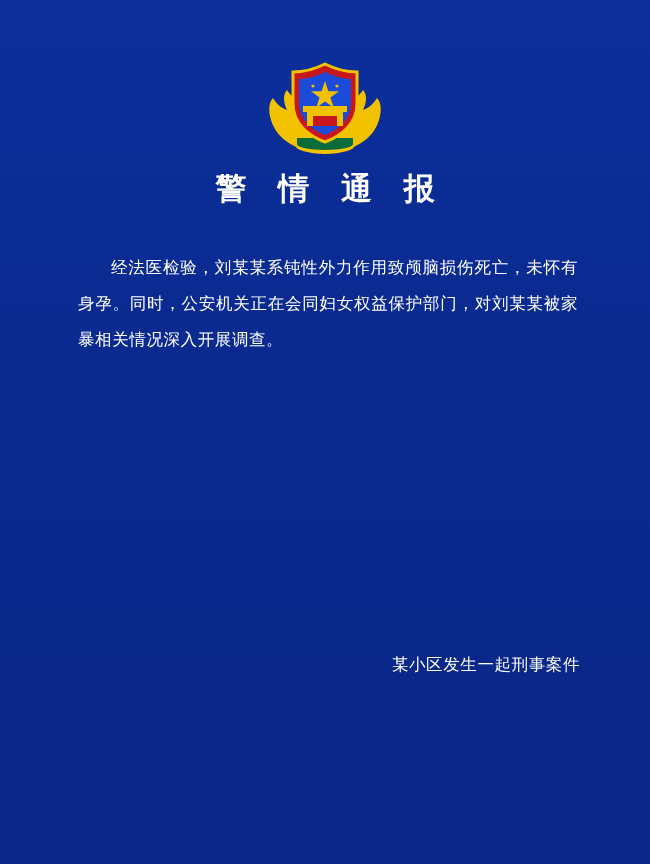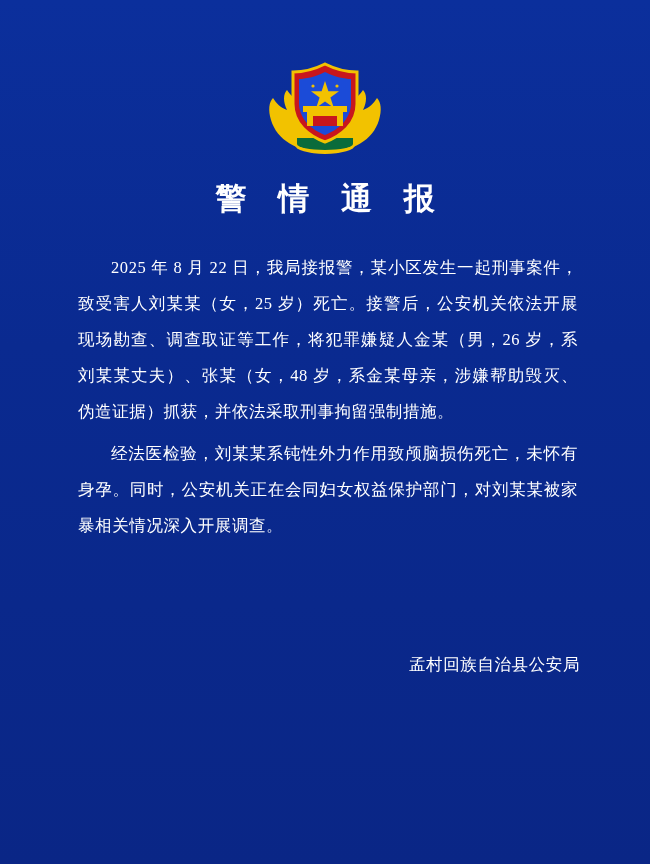--- a/index.html
+++ b/index.html
@@ -43,21 +43,21 @@
     width: 124px;
     height: 112px;
   }
   .emblem svg { display:block; }
 
   
   .title {
     position: absolute;
     left: 0;
     right: 0;
-    top: 178px;
+    top: 168px;
     text-align: center;
     color: #ffffff;
     font-size: 31px;
     letter-spacing: 12px;
     font-weight: 700;
     text-indent: 12px;
     font-family: "Liberation Serif", serif;
   }
 
   
@@ -123,22 +123,21 @@
 
           <circle cx="50" cy="38" r="1.6" fill="#f2c200"></circle>
           <circle cx="74" cy="38" r="1.6" fill="#f2c200"></circle>
         </svg>
       </div>
     </div>
 
     <div class="title">警 情 通 报</div>
 
     <div class="body-text">
-      <p>2025 年 8 月 22 日，我局接报警，某小区发生一起刑事案件，致受害人刘某某（女，25 岁）死亡。接警后，公安机关依法开展现场勘查、调查取证等工作，将犯罪嫌疑人金某（男，26 岁，系刘某某丈夫）、张某（女，48 岁，系金某母亲，涉嫌帮助毁灭、伪造证据）抓获，并依法采取刑事拘留强制措施。</p>
       <p>经法医检验，刘某某系钝性外力作用致颅脑损伤死亡，未怀有身孕。同时，公安机关正在会同妇女权益保护部门，对刘某某被家暴相关情况深入开展调查。</p>
     </div>
 
     <div class="sign">
-      <div>孟村回族自治县公安局</div>
+      <div>某小区发生一起刑事案件</div>
     </div>
 
   </div>
 </div>
 
 </body></html>

